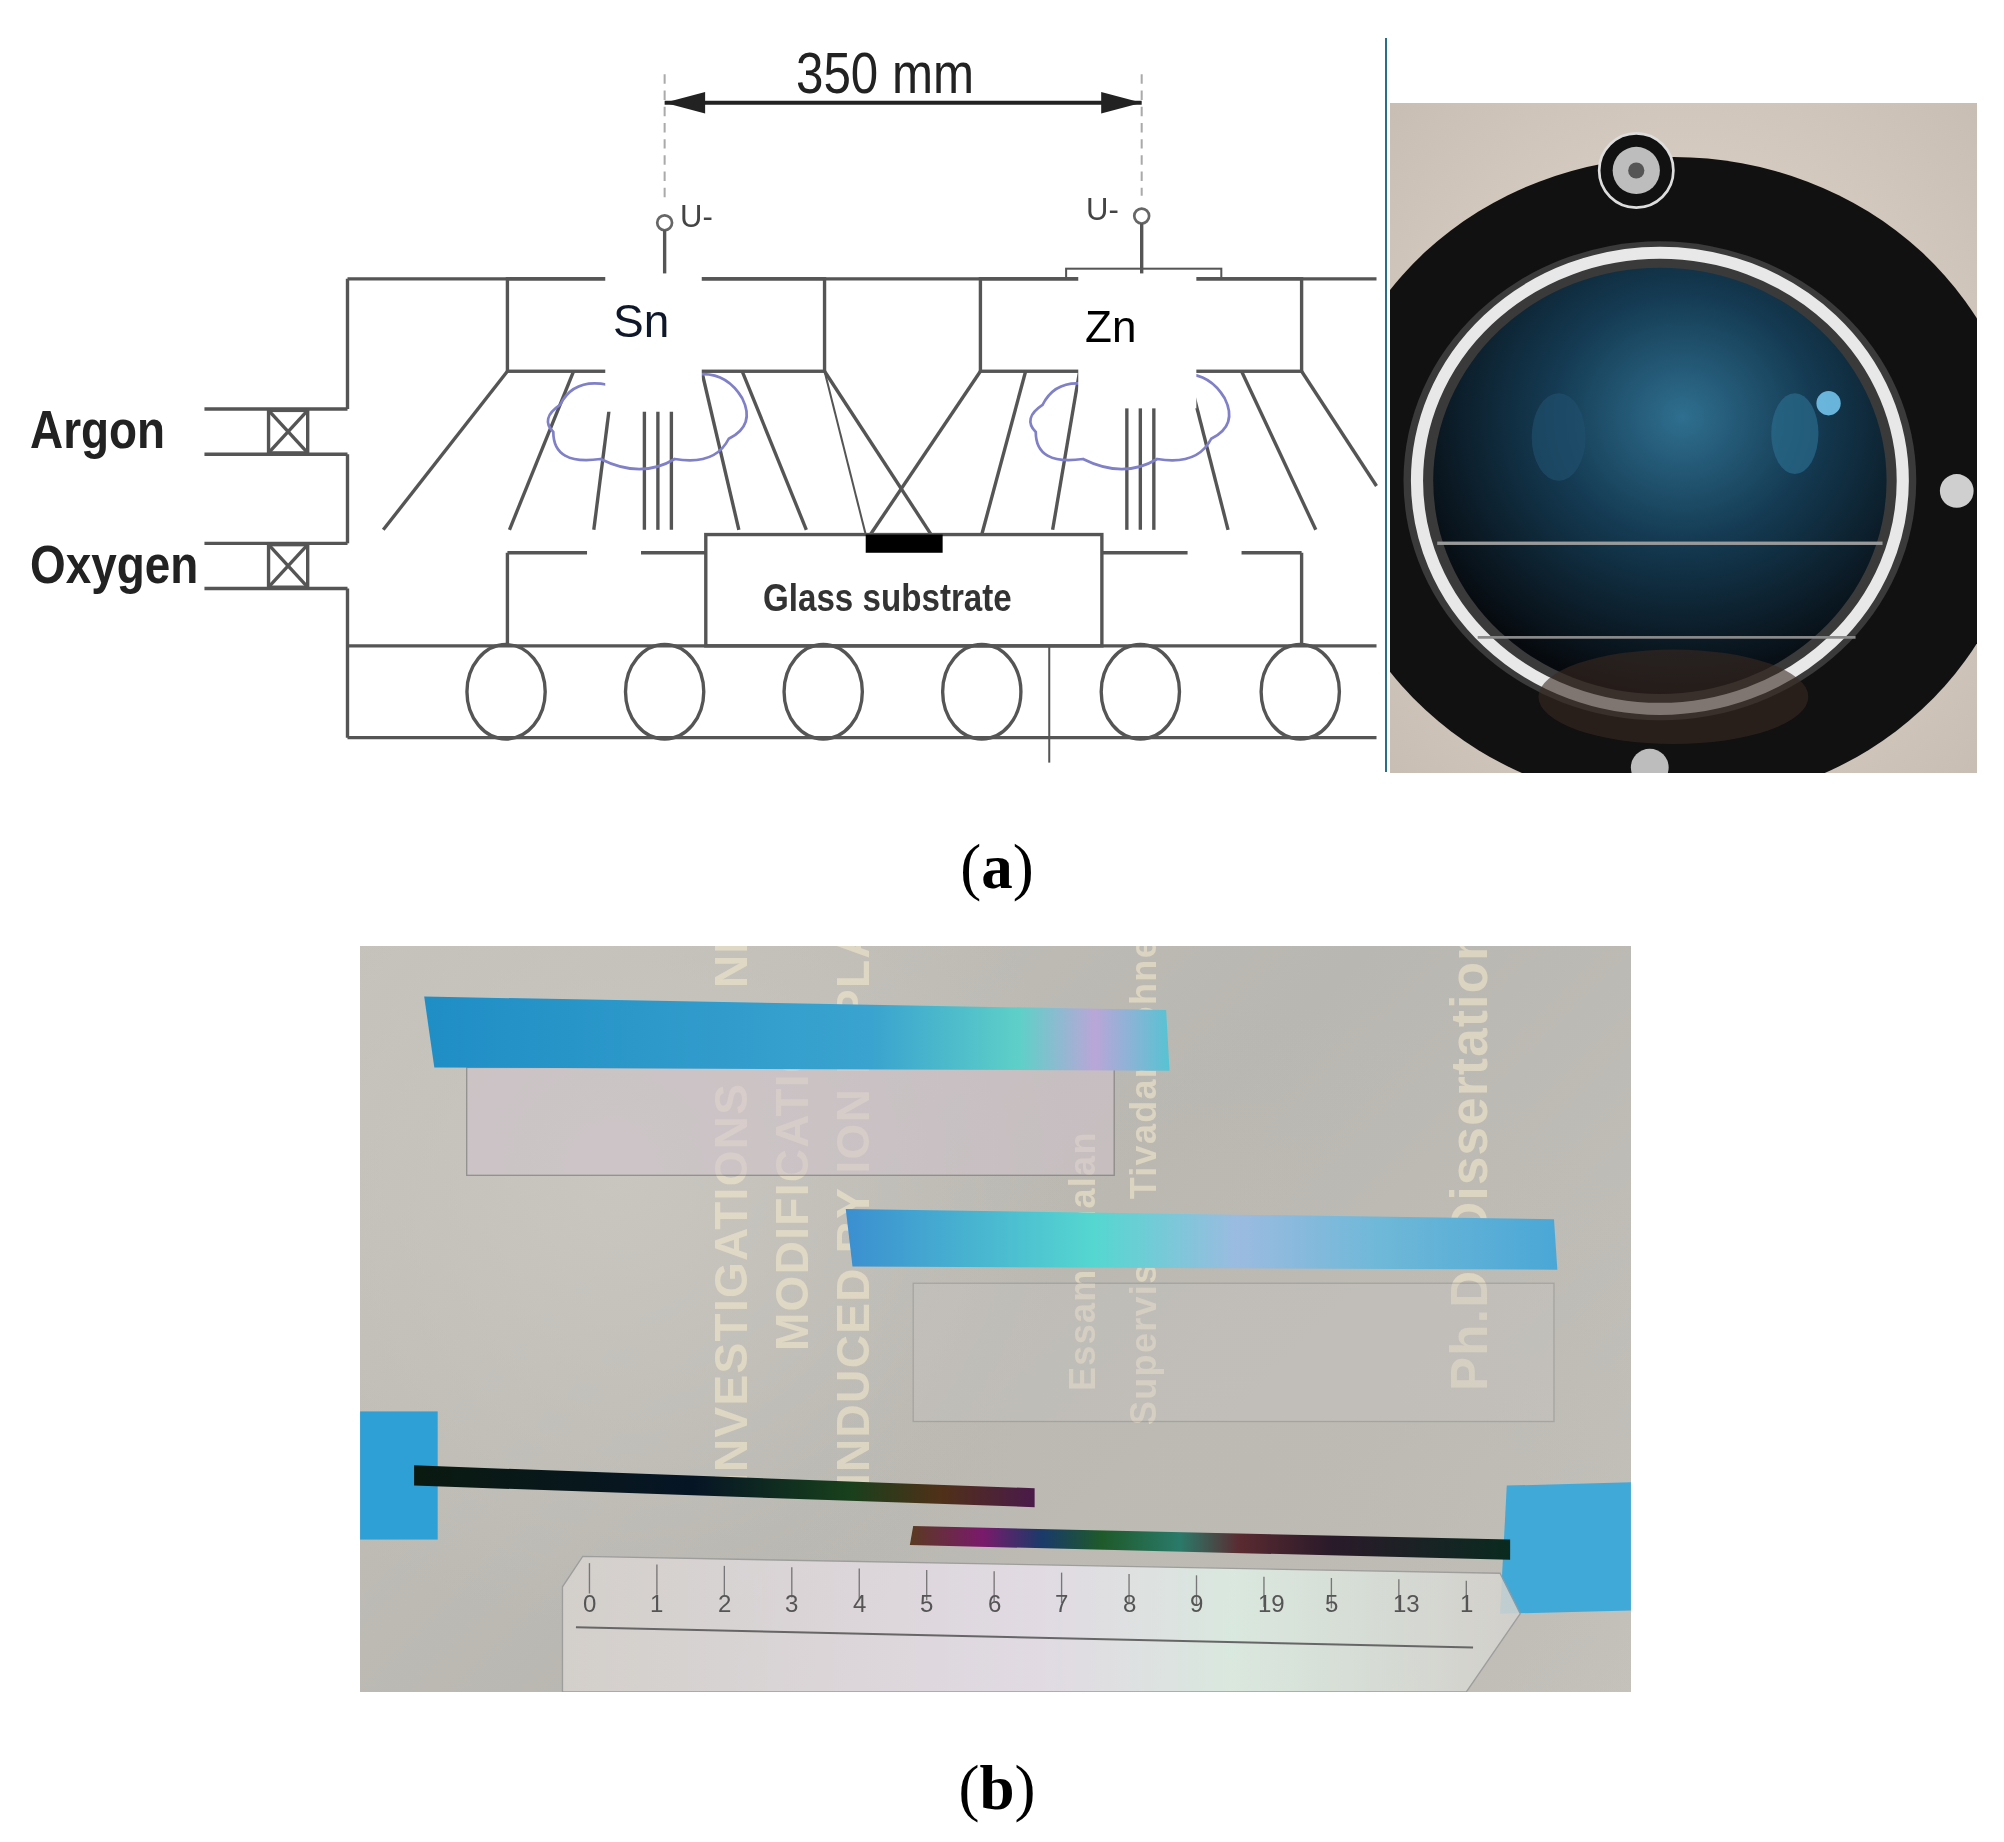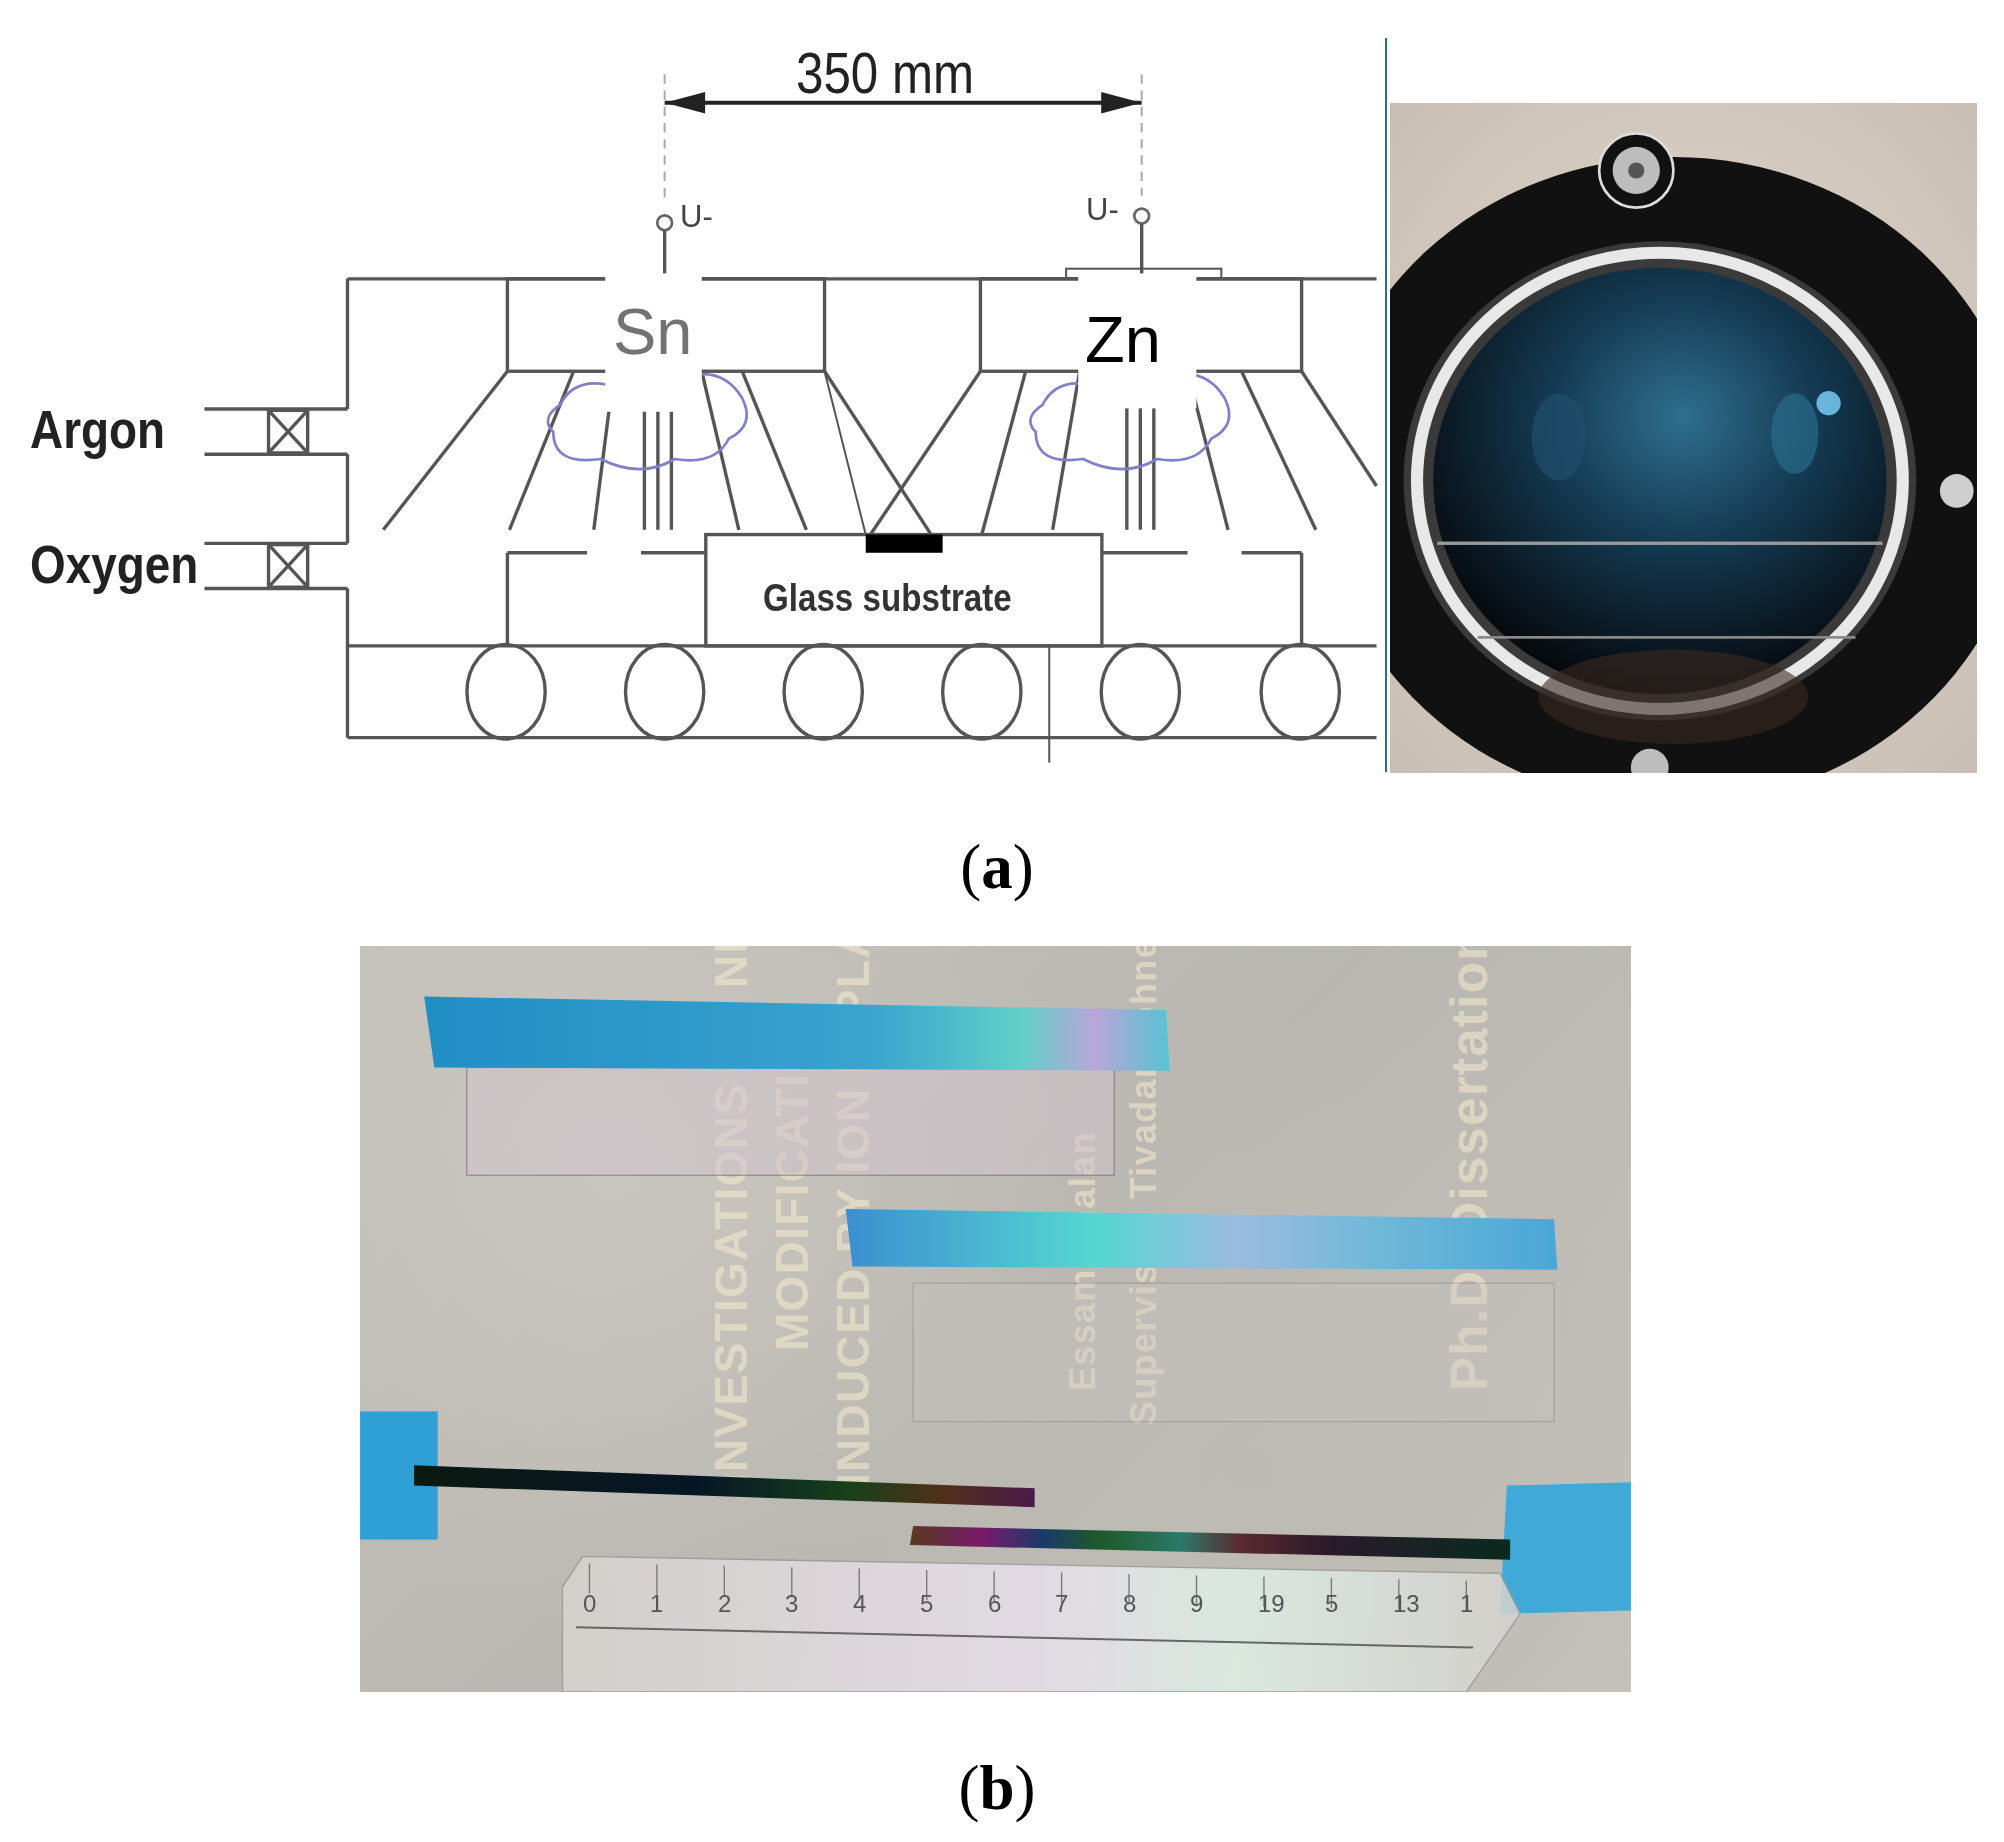--- a/index.html
+++ b/index.html
@@ -109,22 +109,22 @@
     <ellipse cx="1927" cy="1025" rx="58" ry="70"></ellipse>
   </g>
 
   <rect x="897" y="405" width="143" height="205" fill="#fff"></rect>
   <rect x="1598" y="405" width="175" height="200" fill="#fff"></rect>
 </svg>
 
 <div class="abs" style="left:796px;top:39px;font-size:58px;color:#222;transform:scaleX(0.85);transform-origin:left top;">350 mm</div>
 <div class="abs" style="left:680px;top:199px;font-size:31px;color:#444;">U-</div>
 <div class="abs" style="left:1086px;top:192px;font-size:31px;color:#444;">U-</div>
-<div class="abs" style="left:613px;top:294px;font-size:65px;color:#737373;">Sn</div>
-<div class="abs" style="left:1085px;top:302px;font-size:65px;color:#000;">Zn</div>
+<div class="abs" style="left:613px;top:294px;font-size:46px;color:#0f172a;">Sn</div>
+<div class="abs" style="left:1085px;top:302px;font-size:44px;color:#000;">Zn</div>
 <div class="abs" style="left:30px;top:398px;font-size:54px;color:#222;font-weight:bold;transform:scaleX(0.85);transform-origin:left top;">Argon</div>
 <div class="abs" style="left:30px;top:533px;font-size:54px;color:#222;font-weight:bold;transform:scaleX(0.85);transform-origin:left top;">Oxygen</div>
 <div class="abs" style="left:763px;top:576px;font-size:39px;color:#333;font-weight:bold;transform:scaleX(0.85);transform-origin:left top;">Glass substrate</div>
 
 <div class="abs" style="left:1385px;top:38px;width:2px;height:734px;background:#2a6f8a;"></div>
 
 <div class="abs" id="photo-a">
   <svg width="587" height="670" viewBox="0 0 870 993">
     <defs>
       <radialGradient id="bgA" cx="50%" cy="50%" r="70%">

